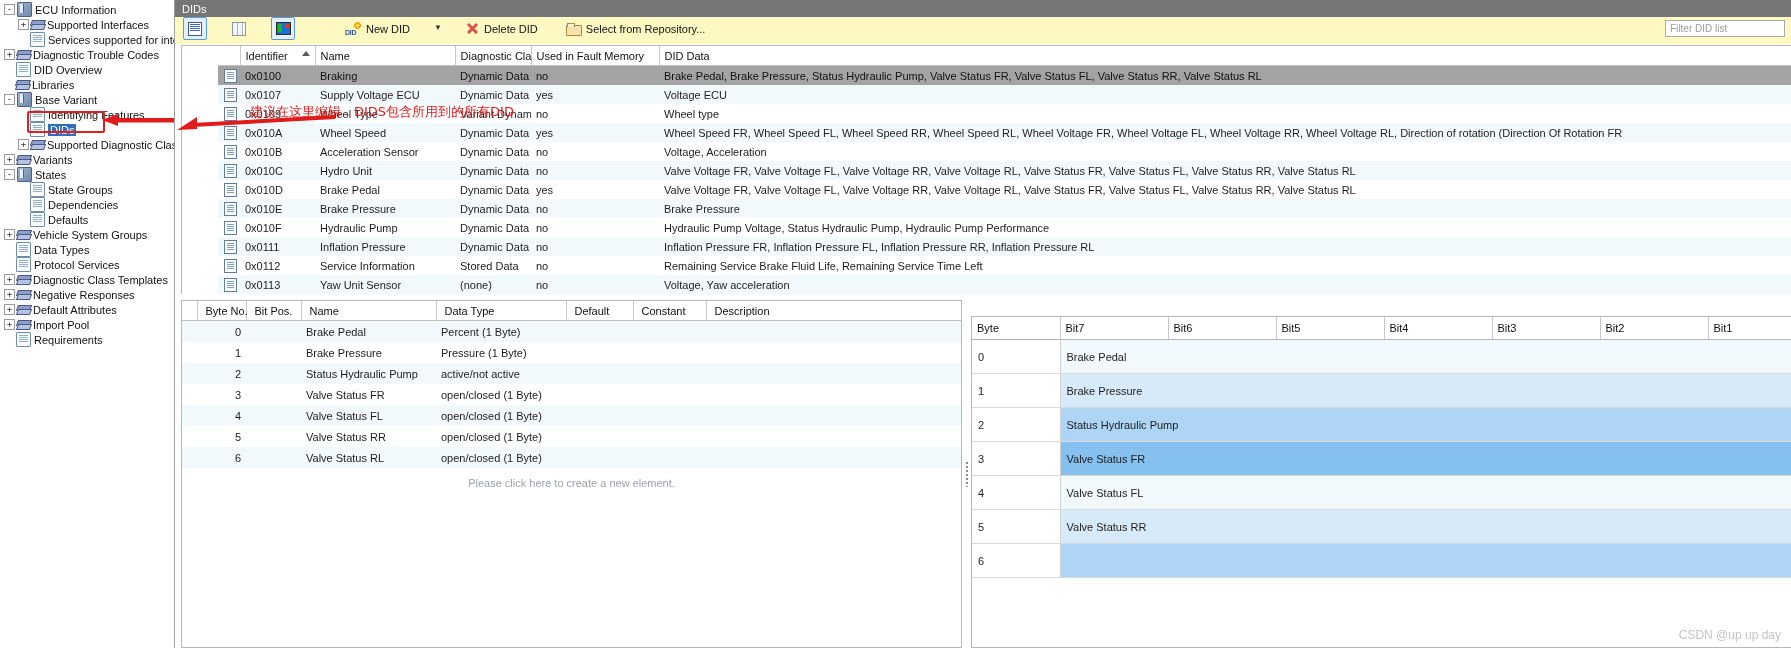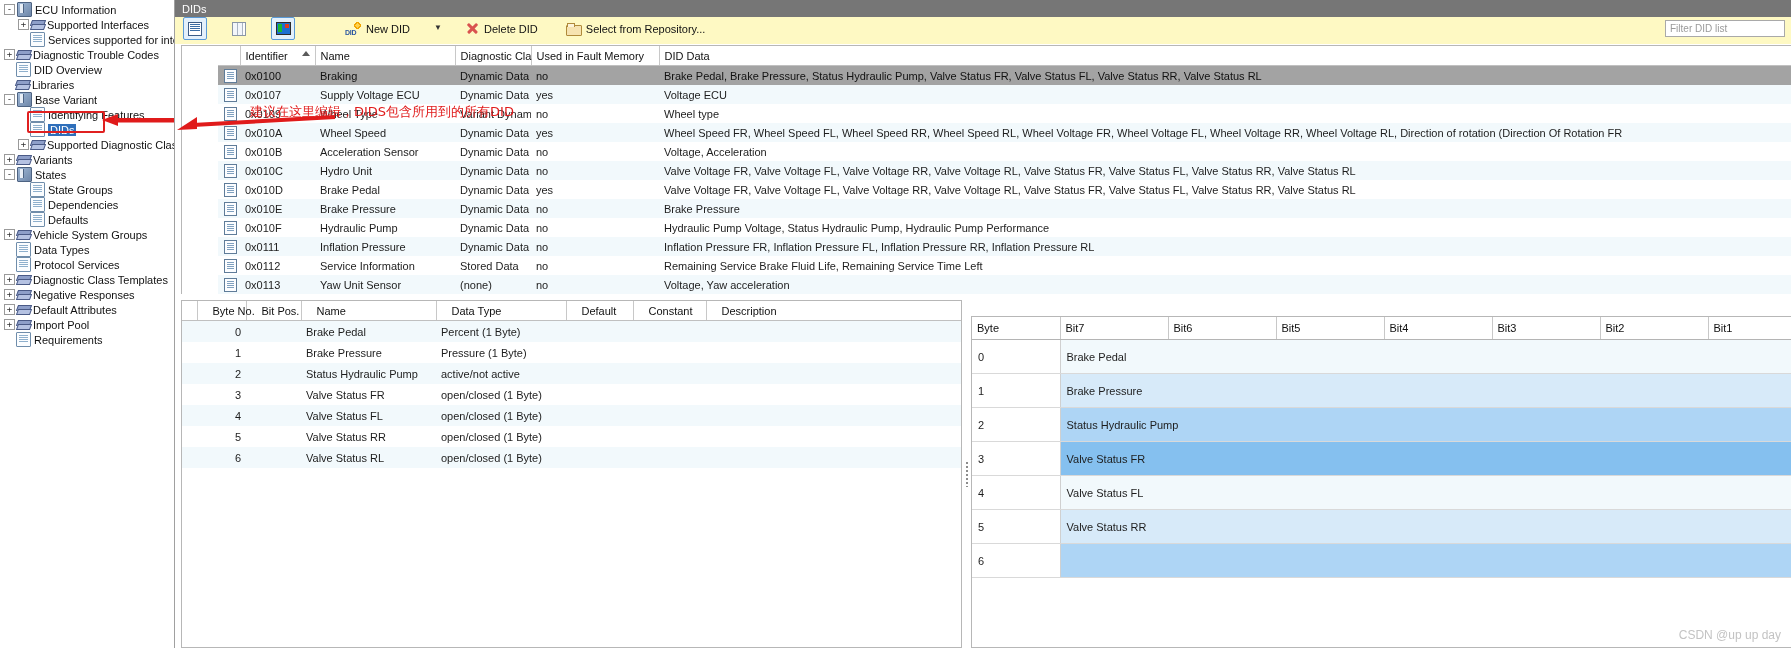--- a/index.html
+++ b/index.html
@@ -122,21 +122,21 @@
   .dotdotdot{position:absolute;left:741px;top:307px;font-size:11px;color:#777;letter-spacing:1px;}
 
   
   .bottom{flex:1;display:flex;position:relative;margin-top:6px;min-height:0;}
   .bl{width:787px;min-width:787px;display:flex;flex-direction:column;padding-left:6px;box-sizing:border-box;}
   .section-title{font-size:11px;font-weight:bold;color:#111;margin:0 0 3px 2px;}
   .detailbox{flex:1;border:1px solid #b7b7b7;background:#fff;overflow:hidden;position:relative;min-height:0;}
   table.dgrid{border-collapse:collapse;table-layout:fixed;width:100%;font-size:11px;}
   table.dgrid th{
     background:#fff;border-right:1px solid #c8c8c8;border-bottom:1px solid #c0c0c0;
-    font-weight:normal;text-align:left;padding:2px 15px;height:15px;white-space:nowrap;color:#111;
+    font-weight:normal;text-align:left;padding:2px 8px;height:15px;white-space:nowrap;color:#111;
   }
   table.dgrid td{padding:1px 5px;height:19px;white-space:nowrap;color:#1d1d1d;}
   table.dgrid td.num{text-align:right;}
   .hintline{text-align:center;color:#9aa3ad;font-size:11px;padding-top:9px;}
 
   .vsplit{width:9px;display:flex;align-items:center;justify-content:center;}
   .vsplit i{display:block;width:2px;height:26px;
      background-image:radial-gradient(#8c8c8c 0.8px, transparent 0.9px);background-size:2px 4px;}
 
   .br{flex:1;display:flex;flex-direction:column;min-width:0;padding-right:0px;}
@@ -572,20 +572,21 @@
                   <td class="num">6</td>
                   <td class="num"></td>
                   <td>Valve Status RL</td>
                   <td>open/closed (1 Byte)</td>
                   <td></td>
                   <td></td>
                   <td></td>
                 </tr>
               </tbody>
           </table>
+          <div class="hintline">Please click here to create a new element.</div>
         </div>
       </div>
 
       <div class="vsplit">
           <i></i>
         </div>
 
       <div class="br">
         <div class="br-spacer"></div>
         <div class="bitbox">

